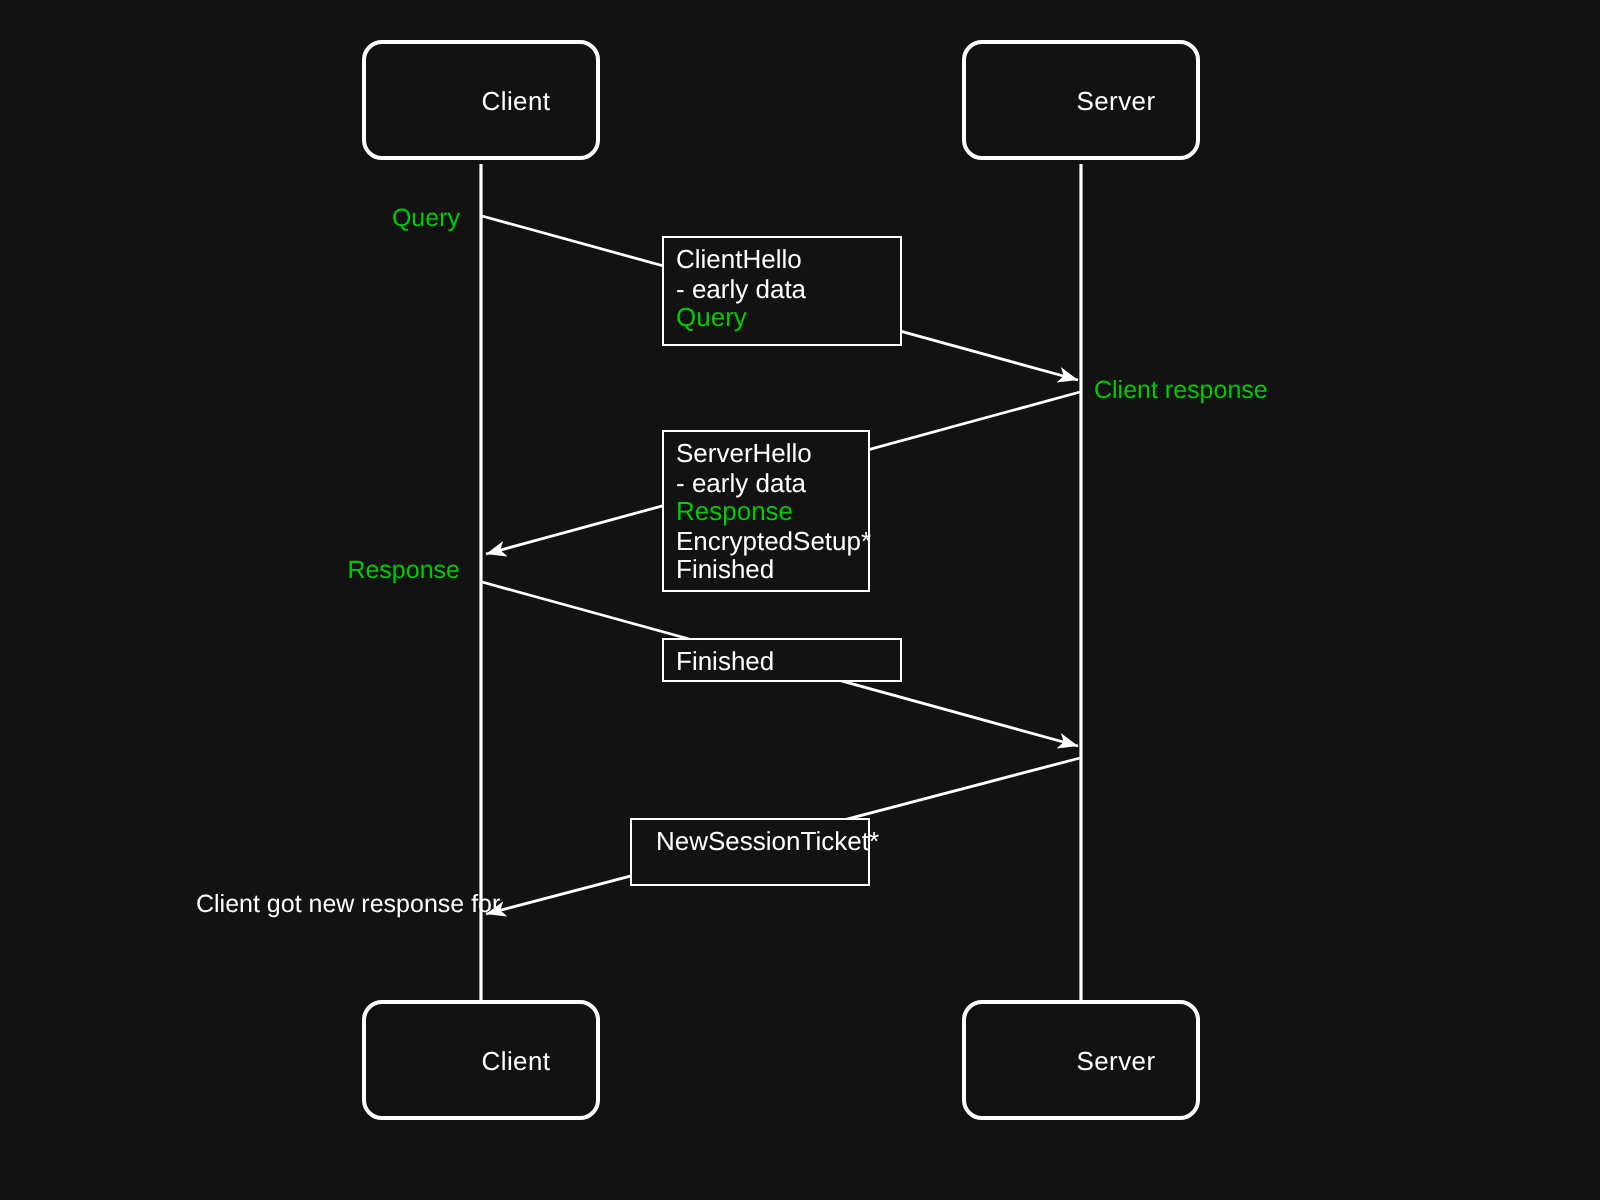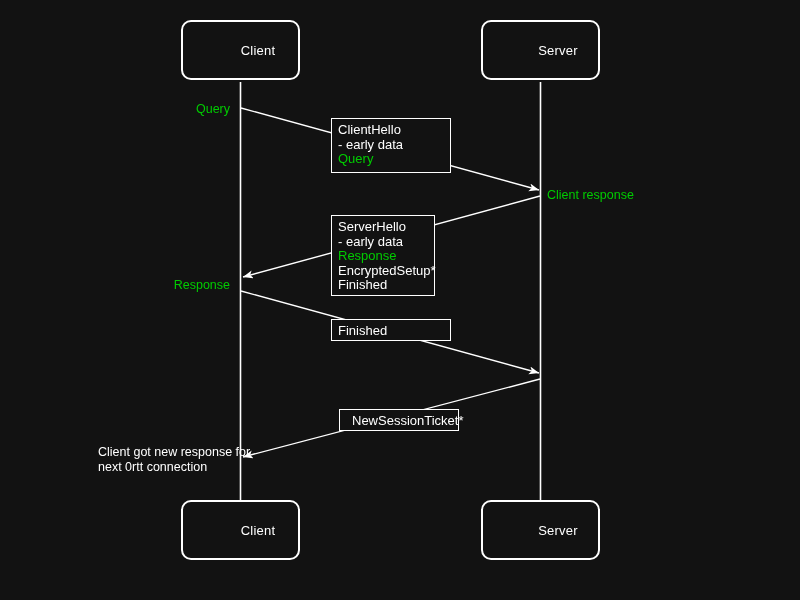--- a/index.html
+++ b/index.html
@@ -115,34 +115,33 @@
     <span class="line">- early data</span>
     <span class="line green">Response</span>
     <span class="line">EncryptedSetup*</span>
     <span class="line">Finished</span>
   </div>
 
   <div class="msg-box" style="left:331px; top:319px; width:120px; height:22px;">
     <span class="line">Finished</span>
   </div>
 
-  <div class="msg-box" style="left:339px; top:409px; width:120px; height:22px;padding-left:12px;">
+  <div class="msg-box" style="left:315px; top:409px; width:120px; height:34px;padding-left:12px;">
     <span class="line">NewSessionTicket*</span>
   </div>
 
   <div class="note green right" style="left:110px; top:102px; width:120px;">
     <span>Query</span>
   </div>
 
   <div class="note green" style="left:547px; top:188px;">
     <span>Client response</span>
   </div>
 
   <div class="note green right" style="left:110px; top:278px; width:120px;">
     <span>Response</span>
   </div>
 
   <div class="note white" style="left:98px; top:445px;">
     <span style="display:block;">Client got new response for</span>
-    <span style="display:block;">next 0rtt connection</span>
   </div>
 
 </div>
 
 </body></html>

